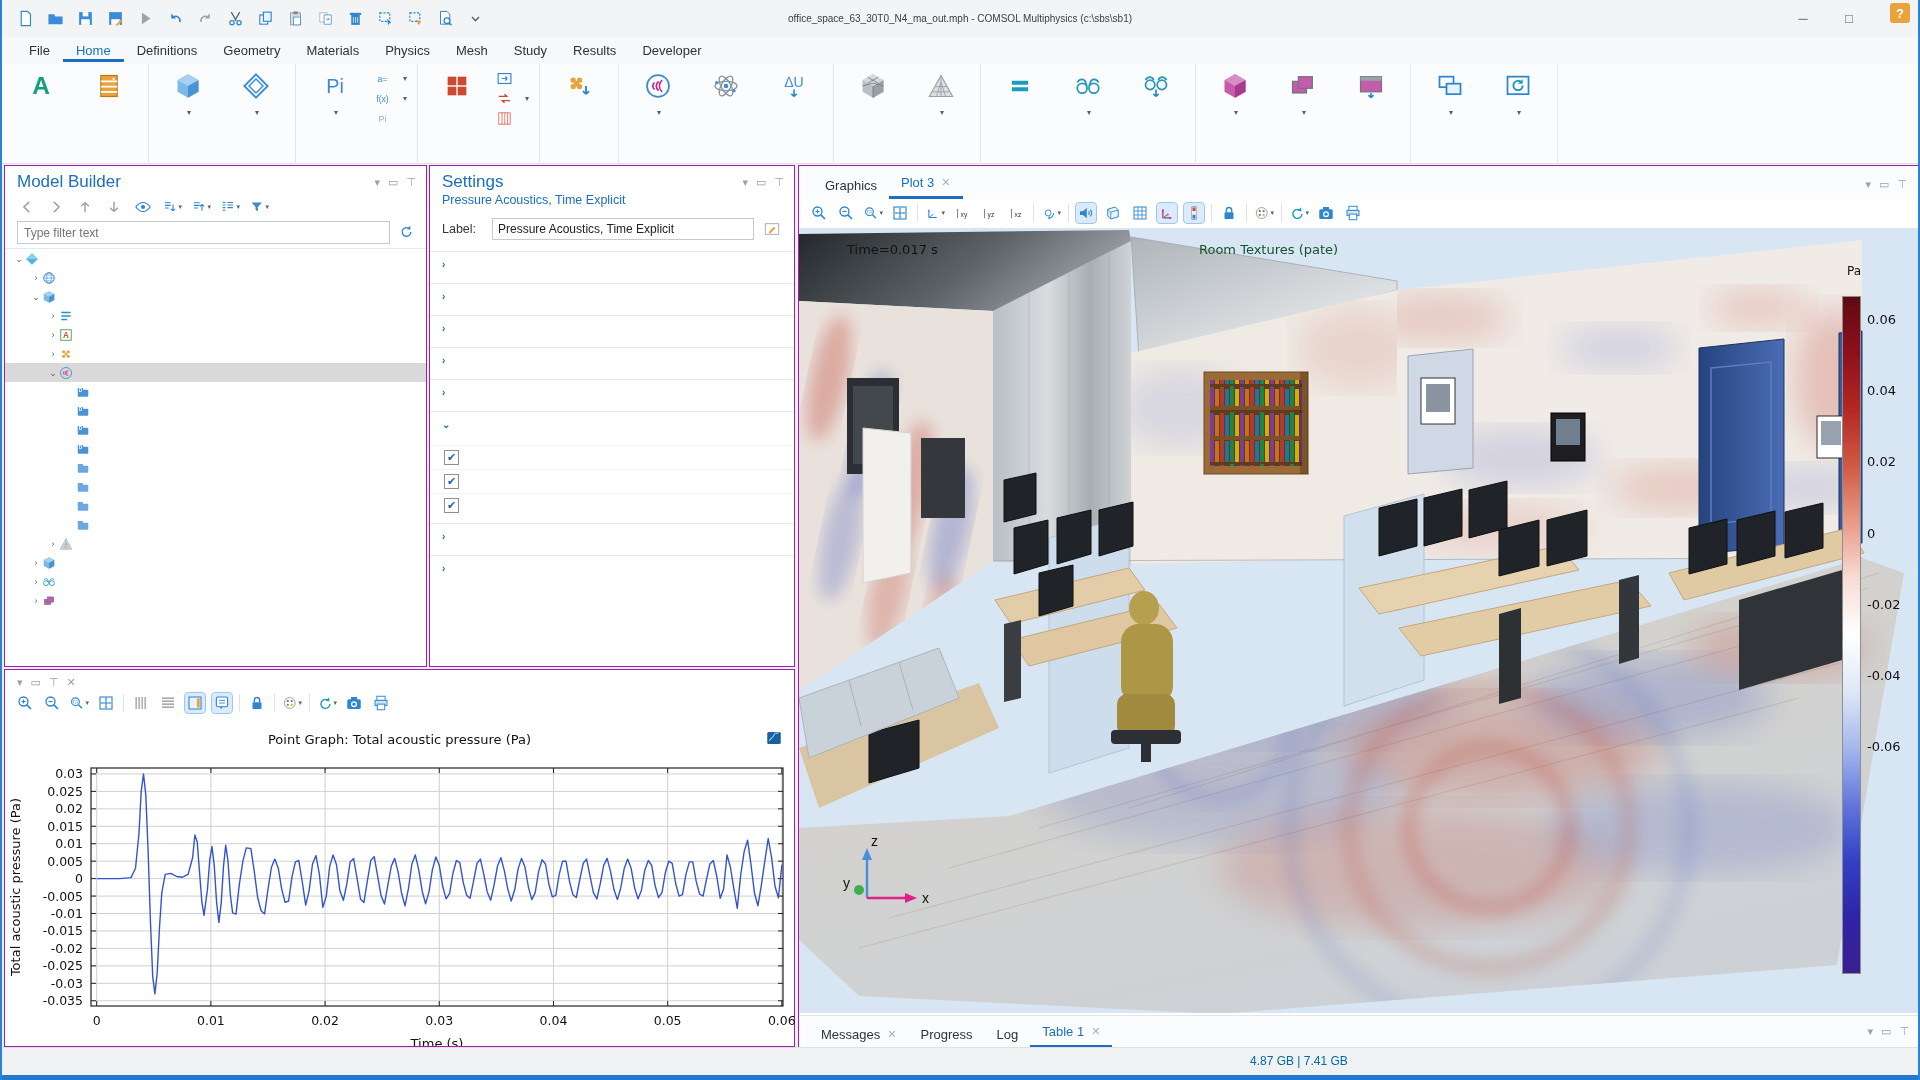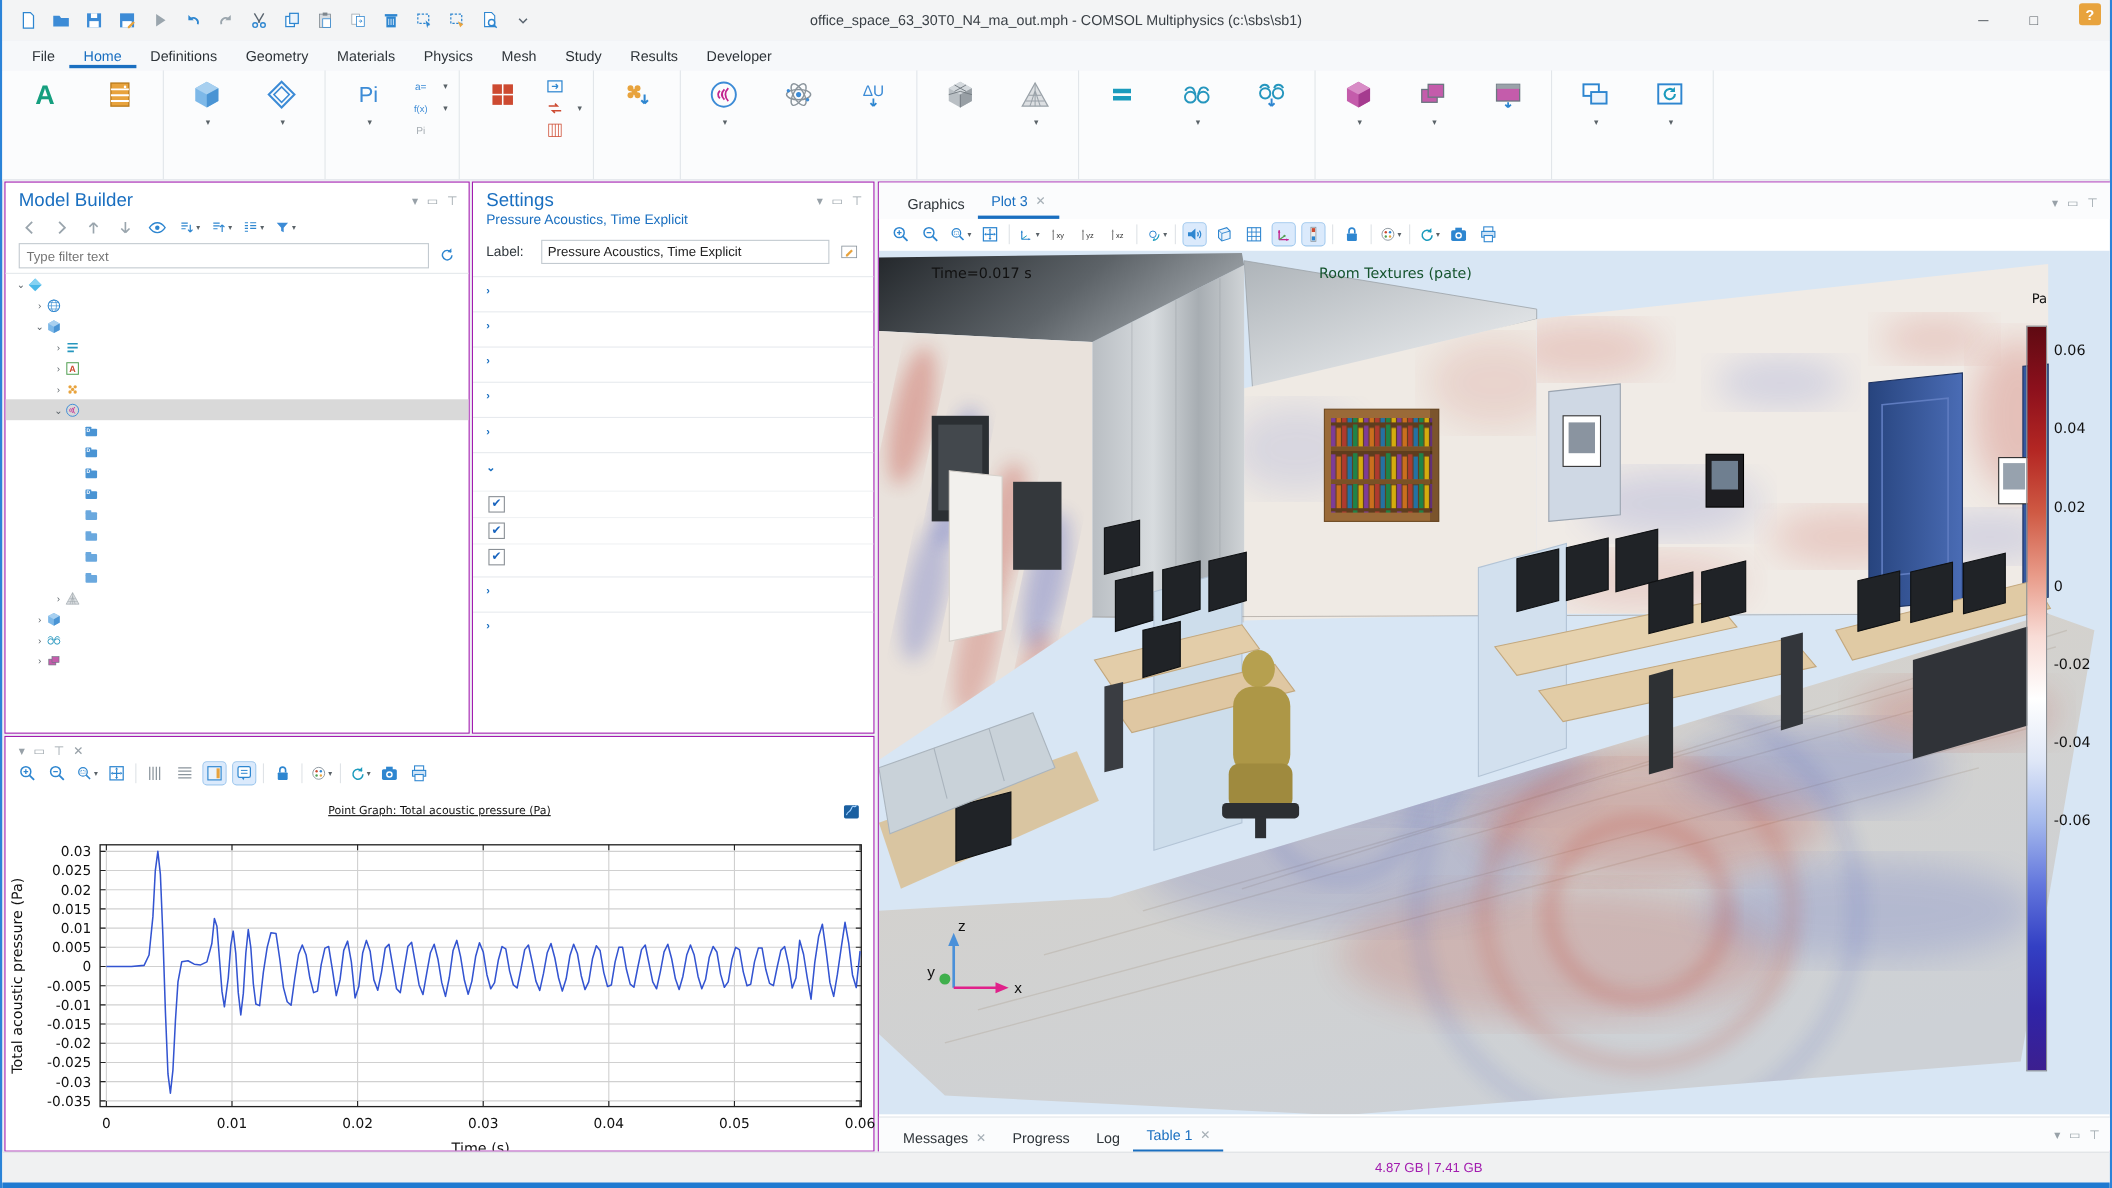--- a/index.html
+++ b/index.html
@@ -2,21 +2,21 @@
 <html style="--pos: #c0392b; --neg: #3a4fc0;"><head>
 <meta charset="utf-8">
 <style>
   html,body{margin:0;padding:0;background:#cfd8e0;font-family:"Liberation Sans",sans-serif;}
   #app{position:relative;width:1920px;height:1080px;background:#eef1f4;overflow:hidden;
        border-left:2px solid #2b83d8;border-right:2px solid #2b83d8;box-sizing:border-box;}
   
   #titlebar{position:absolute;left:0;top:0;width:100%;height:37px;background:#f3f4f5;display:flex;align-items:center;}
   #qat{display:flex;align-items:center;gap:4px;padding-left:10px;}
   .qbtn{width:26px;height:26px;display:flex;align-items:center;justify-content:center;border-radius:3px;}
-  #wtitle{position:absolute;left:0;right:0;text-align:center;font-size:13px;color:#3a4046;pointer-events:none;}
+  #wtitle{position:absolute;left:0;right:0;text-align:center;font-size:10px;color:#3a4046;pointer-events:none;}
   #wcontrols{position:absolute;right:0;top:0;height:37px;display:flex;}
   .wc{width:46px;height:37px;display:flex;align-items:center;justify-content:center;color:#5a6167;font-size:13px;}
   
   #menubar{position:absolute;left:0;top:37px;width:100%;height:27px;background:#f6f8fa;display:flex;align-items:center;padding-left:14px;box-sizing:border-box;}
   .mtab{padding:4px 13px;font-size:13px;color:#2d3338;cursor:default;}
   .mtab.active{color:#1a6fc0;border-bottom:3px solid #1a6fc0;padding-bottom:1px;}
   #helpbtn{position:absolute;right:8px;top:3px;width:20px;height:20px;background:#e8a33d;color:#fff;font-weight:bold;
            font-size:13px;display:flex;align-items:center;justify-content:center;border-radius:3px;}
   
   #ribbon{position:absolute;left:0;top:64px;width:100%;height:99px;background:#fbfcfd;border-bottom:1px solid #dde2e7;display:flex;}
@@ -60,21 +60,21 @@
   .finput{height:20px;border:1px solid #c3cad0;font-size:12px;padding:0 5px;color:#222;flex:1;font-family:"Liberation Sans",sans-serif;}
   .sect{border-top:1px solid #e7eaee;margin-top:6px;}
   .shead{display:flex;align-items:center;gap:7px;padding:7px 12px;font-size:13px;color:#1a6fc0;font-weight:600;}
   .sarr{font-size:10px;color:#1a6fc0;width:10px;}
   .snote{font-size:12px;color:#23282d;padding:0 14px 8px 14px;line-height:1.35;}
   .cbrow{display:flex;align-items:center;gap:7px;padding:4px 14px;font-size:12.5px;color:#23282d;border-top:1px solid #f0f2f4;}
   .cb{width:13px;height:13px;border:1px solid #8a9096;background:#fff;color:#1763be;font-size:11px;line-height:12px;text-align:center;flex:none;}
   
   #p2-toolbar,#gx-toolbar{display:flex;align-items:center;gap:7px;padding:4px 10px;}
   .tsep{width:1px;height:18px;background:#dfe3e7;}
-  #p2-title{position:absolute;left:0;top:62px;width:100%;text-align:center;font-size:10px;color:#111;font-family:"DejaVu Sans",sans-serif;text-decoration:underline;}
+  #p2-title{position:absolute;left:0;top:62px;width:100%;text-align:center;font-size:13px;color:#111;font-family:"DejaVu Sans",sans-serif;}
   #p2-thumb{position:absolute;right:10px;top:58px;}
   #chart{position:absolute;left:0;top:88px;}
   .gl{stroke:#d0d0d0;stroke-width:1;}
   .tick{font-family:"DejaVu Sans",sans-serif;font-size:12.5px;fill:#111;}
   .alabel{font-family:"DejaVu Sans",sans-serif;font-size:13px;fill:#111;}
   
   #gx-tabs{display:flex;align-items:flex-end;height:33px;padding-left:14px;background:#fbfcfd;}
   .gtab{display:flex;align-items:center;gap:7px;padding:6px 12px;font-size:13px;color:#2d3338;}
   .gtab.active{color:#1a6fc0;border-bottom:3px solid #1a6fc0;}
   .tclose{color:#a7b0b7;font-size:11px;}
@@ -82,21 +82,21 @@
   #anno-time{position:absolute;left:48px;top:14px;font-size:13px;color:#111;font-family:"DejaVu Sans",sans-serif;}
   #anno-title{position:absolute;left:400px;top:14px;width:320px;text-align:left;font-size:13px;color:#14532d;font-family:"DejaVu Sans",sans-serif;}
   #cbar-unit{position:absolute;left:1042px;top:36px;width:26px;text-align:center;font-size:12px;color:#111;font-family:"DejaVu Sans",sans-serif;}
   #cbar{position:absolute;left:1043px;top:68px;width:17px;height:676px;border:1px solid #8a8f94;}
   .cbtick{position:absolute;left:1068px;width:58px;font-size:13px;color:#111;font-family:"DejaVu Sans",sans-serif;}
   #triad{position:absolute;left:28px;top:600px;}
   #gx-bottom{position:absolute;left:0;top:849px;width:100%;height:33px;background:#fbfcfd;border-top:1px solid #e2e6ea;display:flex;align-items:flex-end;padding-left:10px;box-sizing:border-box;}
   #gx-bottom .pctrl{position:absolute;right:10px;top:9px;}
   
   #statusbar{position:absolute;left:0;top:1047px;width:100%;height:28px;background:#f0f1f2;border-top:1px solid #dfe2e5;}
-  #mem{position:absolute;left:1248px;top:6px;font-size:12px;color:#a21caf;}
+  #mem{position:absolute;left:1248px;top:6px;font-size:12px;color:#0369a1;}
   #bluestrip{position:absolute;left:0;top:1075px;width:100%;height:5px;background:#1f7ad1;}
   svg text{font-family:"Liberation Sans",sans-serif;}
 </style>
 </head>
 <body>
 
 <div id="app">
   <div id="titlebar">
     <div id="qat">
         <span class="qbtn">

